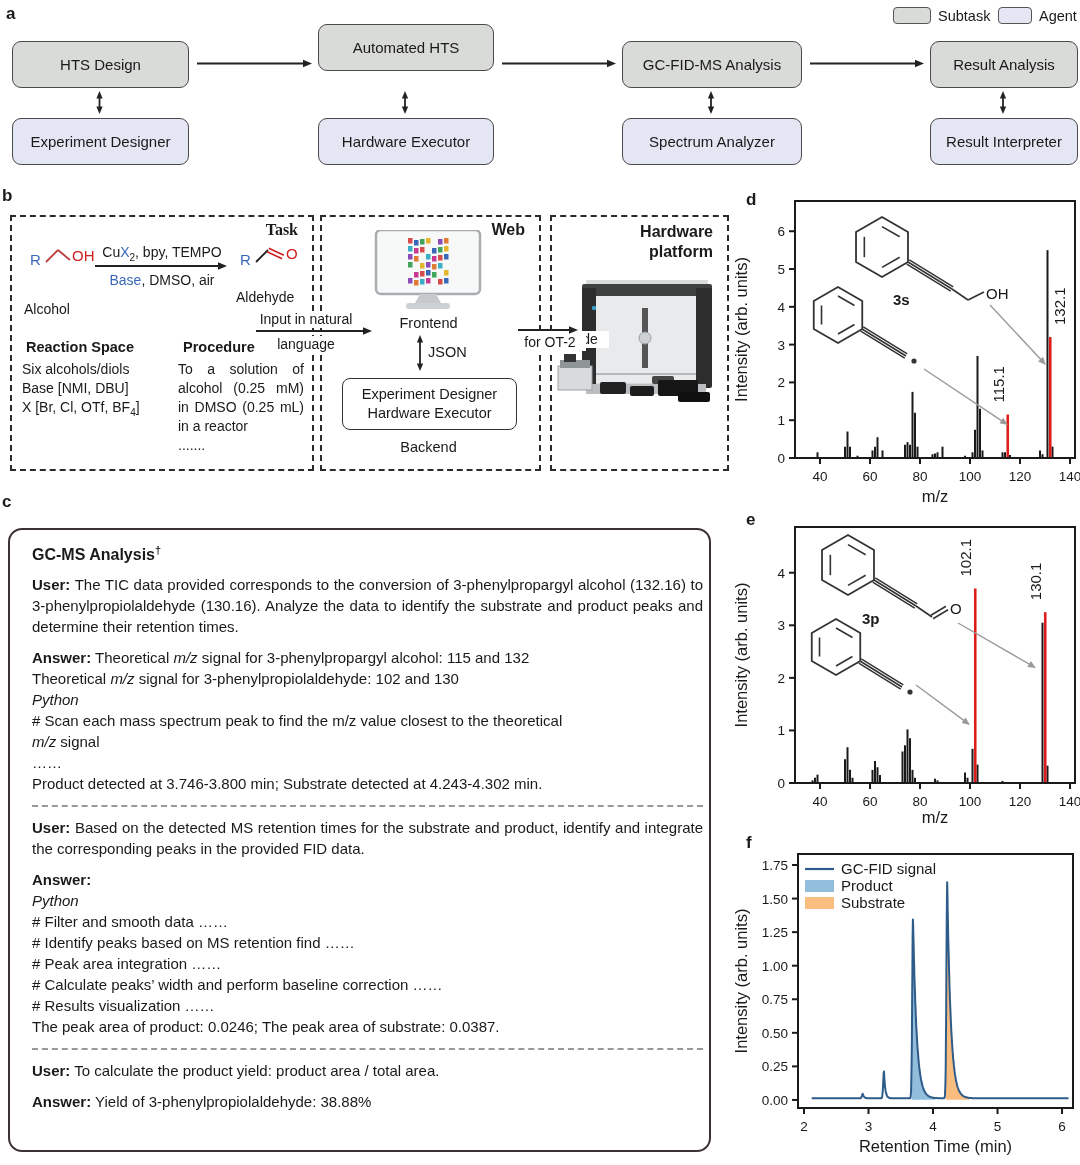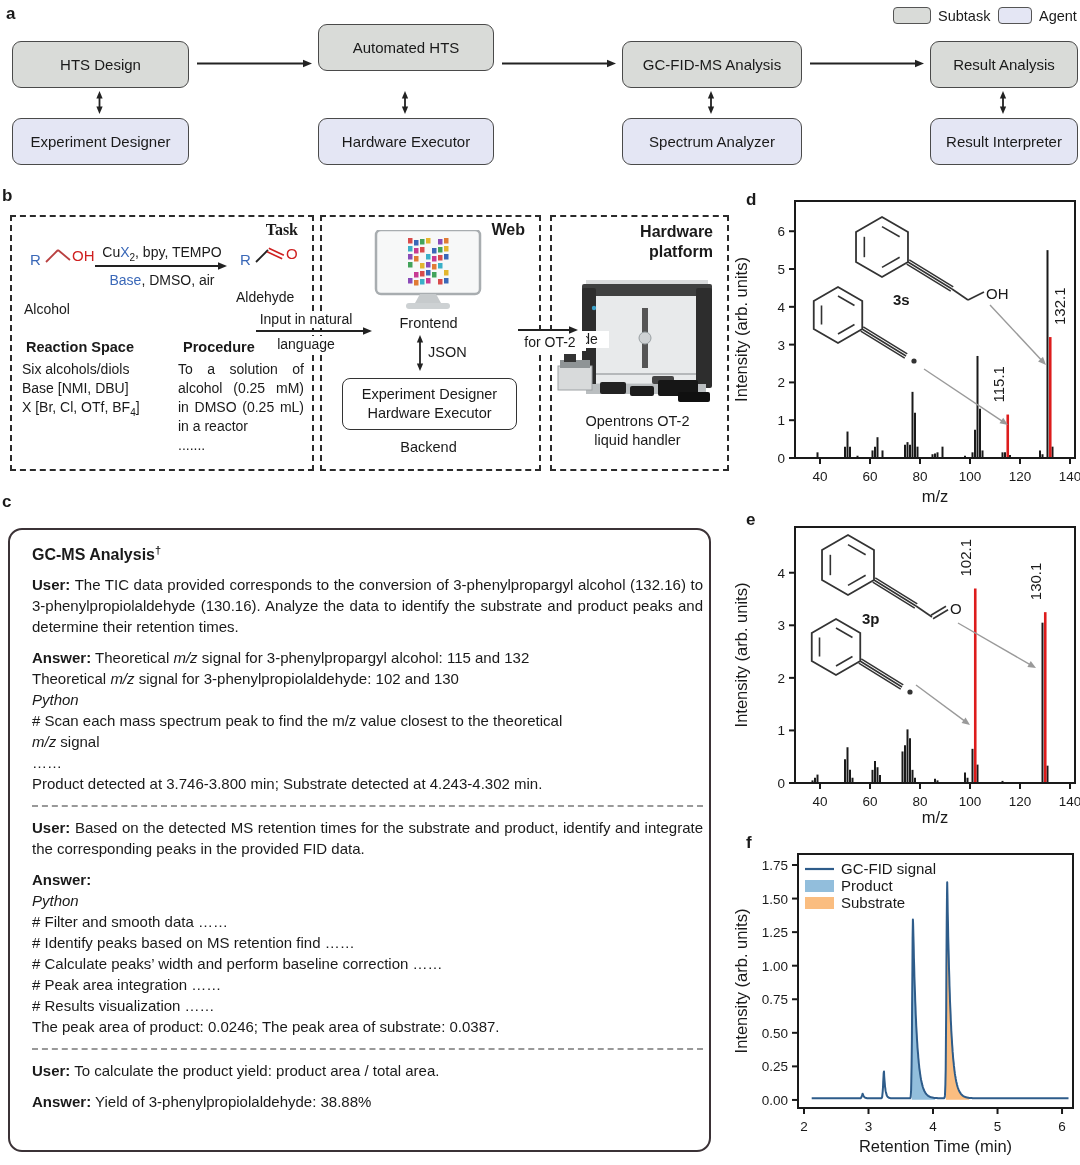--- a/index.html
+++ b/index.html
@@ -172,24 +172,20 @@
     <rect x="30" y="106" width="120" height="10" fill="#babec0"></rect>
     <rect x="2" y="88" width="34" height="24" fill="#d8dadb" stroke="#9ea2a4"></rect>
     <rect x="4" y="82" width="30" height="8" fill="#8f9496"></rect>
     <rect x="8" y="76" width="12" height="8" fill="#333"></rect>
     <rect x="44" y="104" width="26" height="12" rx="2" fill="#222"></rect>
     <rect x="74" y="108" width="24" height="10" rx="2" fill="#1d1d1d"></rect>
     <rect x="96" y="98" width="22" height="8" rx="2" fill="#444"></rect>
     <rect x="102" y="102" width="40" height="16" rx="2" fill="#161616"></rect>
     <rect x="122" y="114" width="32" height="10" rx="2" fill="#101010"></rect>
   </svg>
-  <div class="b-text" style="left:550px;top:412px;width:175px;text-align:center;font-size:14.5px;">
-    <div>Opentrons OT-2</div>
-    <div>liquid handler</div>
-  </div>
 
   <div class="arrow-label" style="left:243px;top:311px;width:122px;z-index:3;">Input in natural</div>
   <div class="arrow-label" style="left:262px;top:336px;width:84px;z-index:3;">language</div>
   <div class="arrow-label" style="left:553px;top:311px;width:52px;z-index:3;margin-top:20px;">Code</div>
   <div class="arrow-label" style="left:514px;top:334px;width:68px;z-index:3;text-align:center;">for OT-2</div>
 
   <div class="dialog-box">
     <h3 class="dlg-title"><span>GC-MS Analysis</span><sup>†</sup></h3>
     <div id="dialog-content">
         <p class="dlg-line sp just"><span class="bold">User:</span><span> The TIC data provided corresponds to the conversion of 3-phenylpropargyl alcohol  (132.16) to 3-phenylpropiolaldehyde (130.16). Analyze the data to identify the substrate and product peaks and determine their retention times.</span></p>
@@ -199,22 +195,22 @@
         <p class="dlg-line"><span># Scan each mass spectrum peak to find the m/z value closest to the theoretical</span></p>
         <p class="dlg-line"><span class="ital">m/z</span><span> signal</span></p>
         <p class="dlg-line"><span>……</span></p>
         <p class="dlg-line"><span>Product detected at 3.746-3.800 min; Substrate detected at 4.243-4.302 min.</span></p>
         <div class="dash-divider"></div>
         <p class="dlg-line sp just"><span class="bold">User:</span><span> Based on the detected MS retention times for the substrate and product, identify and integrate the corresponding peaks in the provided FID data.</span></p>
         <p class="dlg-line sp"><span class="bold">Answer:</span></p>
         <p class="dlg-line"><span class="ital">Python</span></p>
         <p class="dlg-line"><span># Filter and smooth data ……</span></p>
         <p class="dlg-line"><span># Identify peaks based on MS retention find ……</span></p>
+        <p class="dlg-line"><span># Peak area integration ……</span></p>
         <p class="dlg-line"><span># Calculate peaks’ width and perform baseline correction ……</span></p>
-        <p class="dlg-line"><span># Peak area integration ……</span></p>
         <p class="dlg-line"><span># Results visualization ……</span></p>
         <p class="dlg-line"><span>The peak area of product: 0.0246; The peak area of substrate: 0.0387.</span></p>
         <div class="dash-divider"></div>
         <p class="dlg-line sp"><span class="bold">User:</span><span> To calculate the product yield: product area / total area.</span></p>
         <p class="dlg-line sp"><span class="bold">Answer:</span><span> Yield of 3-phenylpropiolaldehyde: 38.88%</span></p>
       </div>
   </div>
 
   <div class="chart" id="chart-d" style="left:730px;top:185px;width:350px;height:324px;"><svg width="350" height="324" viewBox="0 0 350 324">
         <g>

